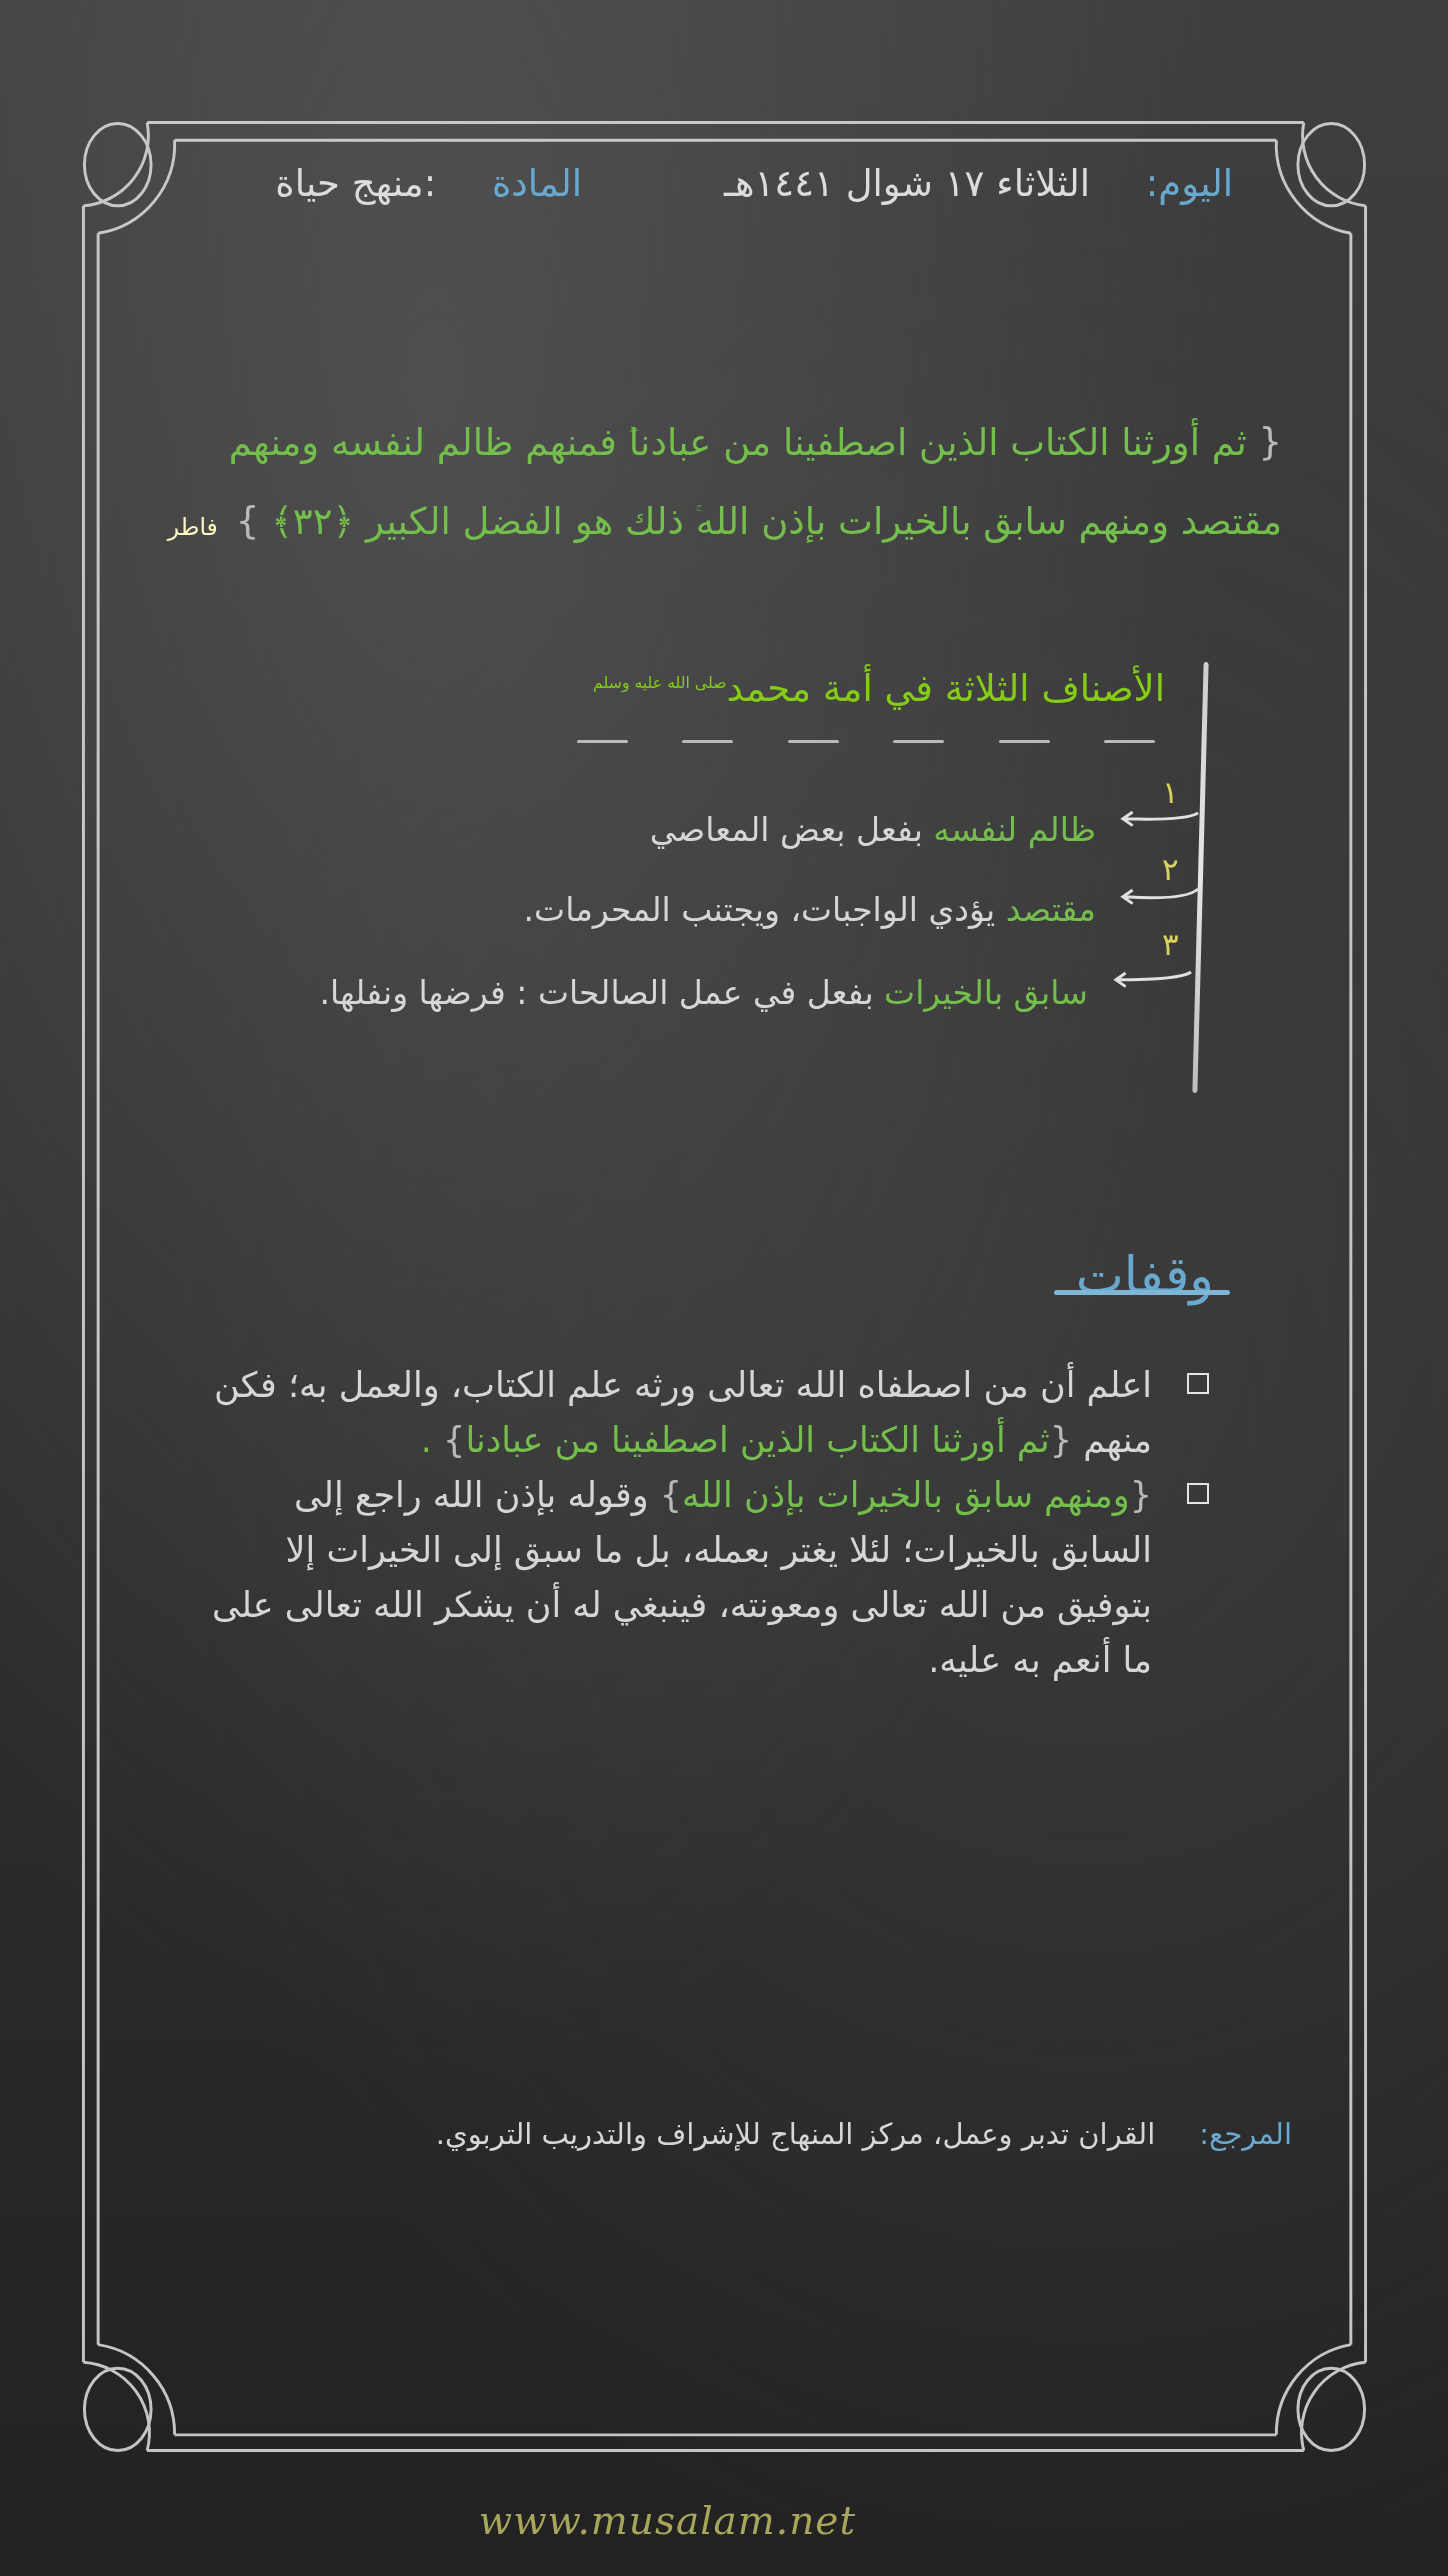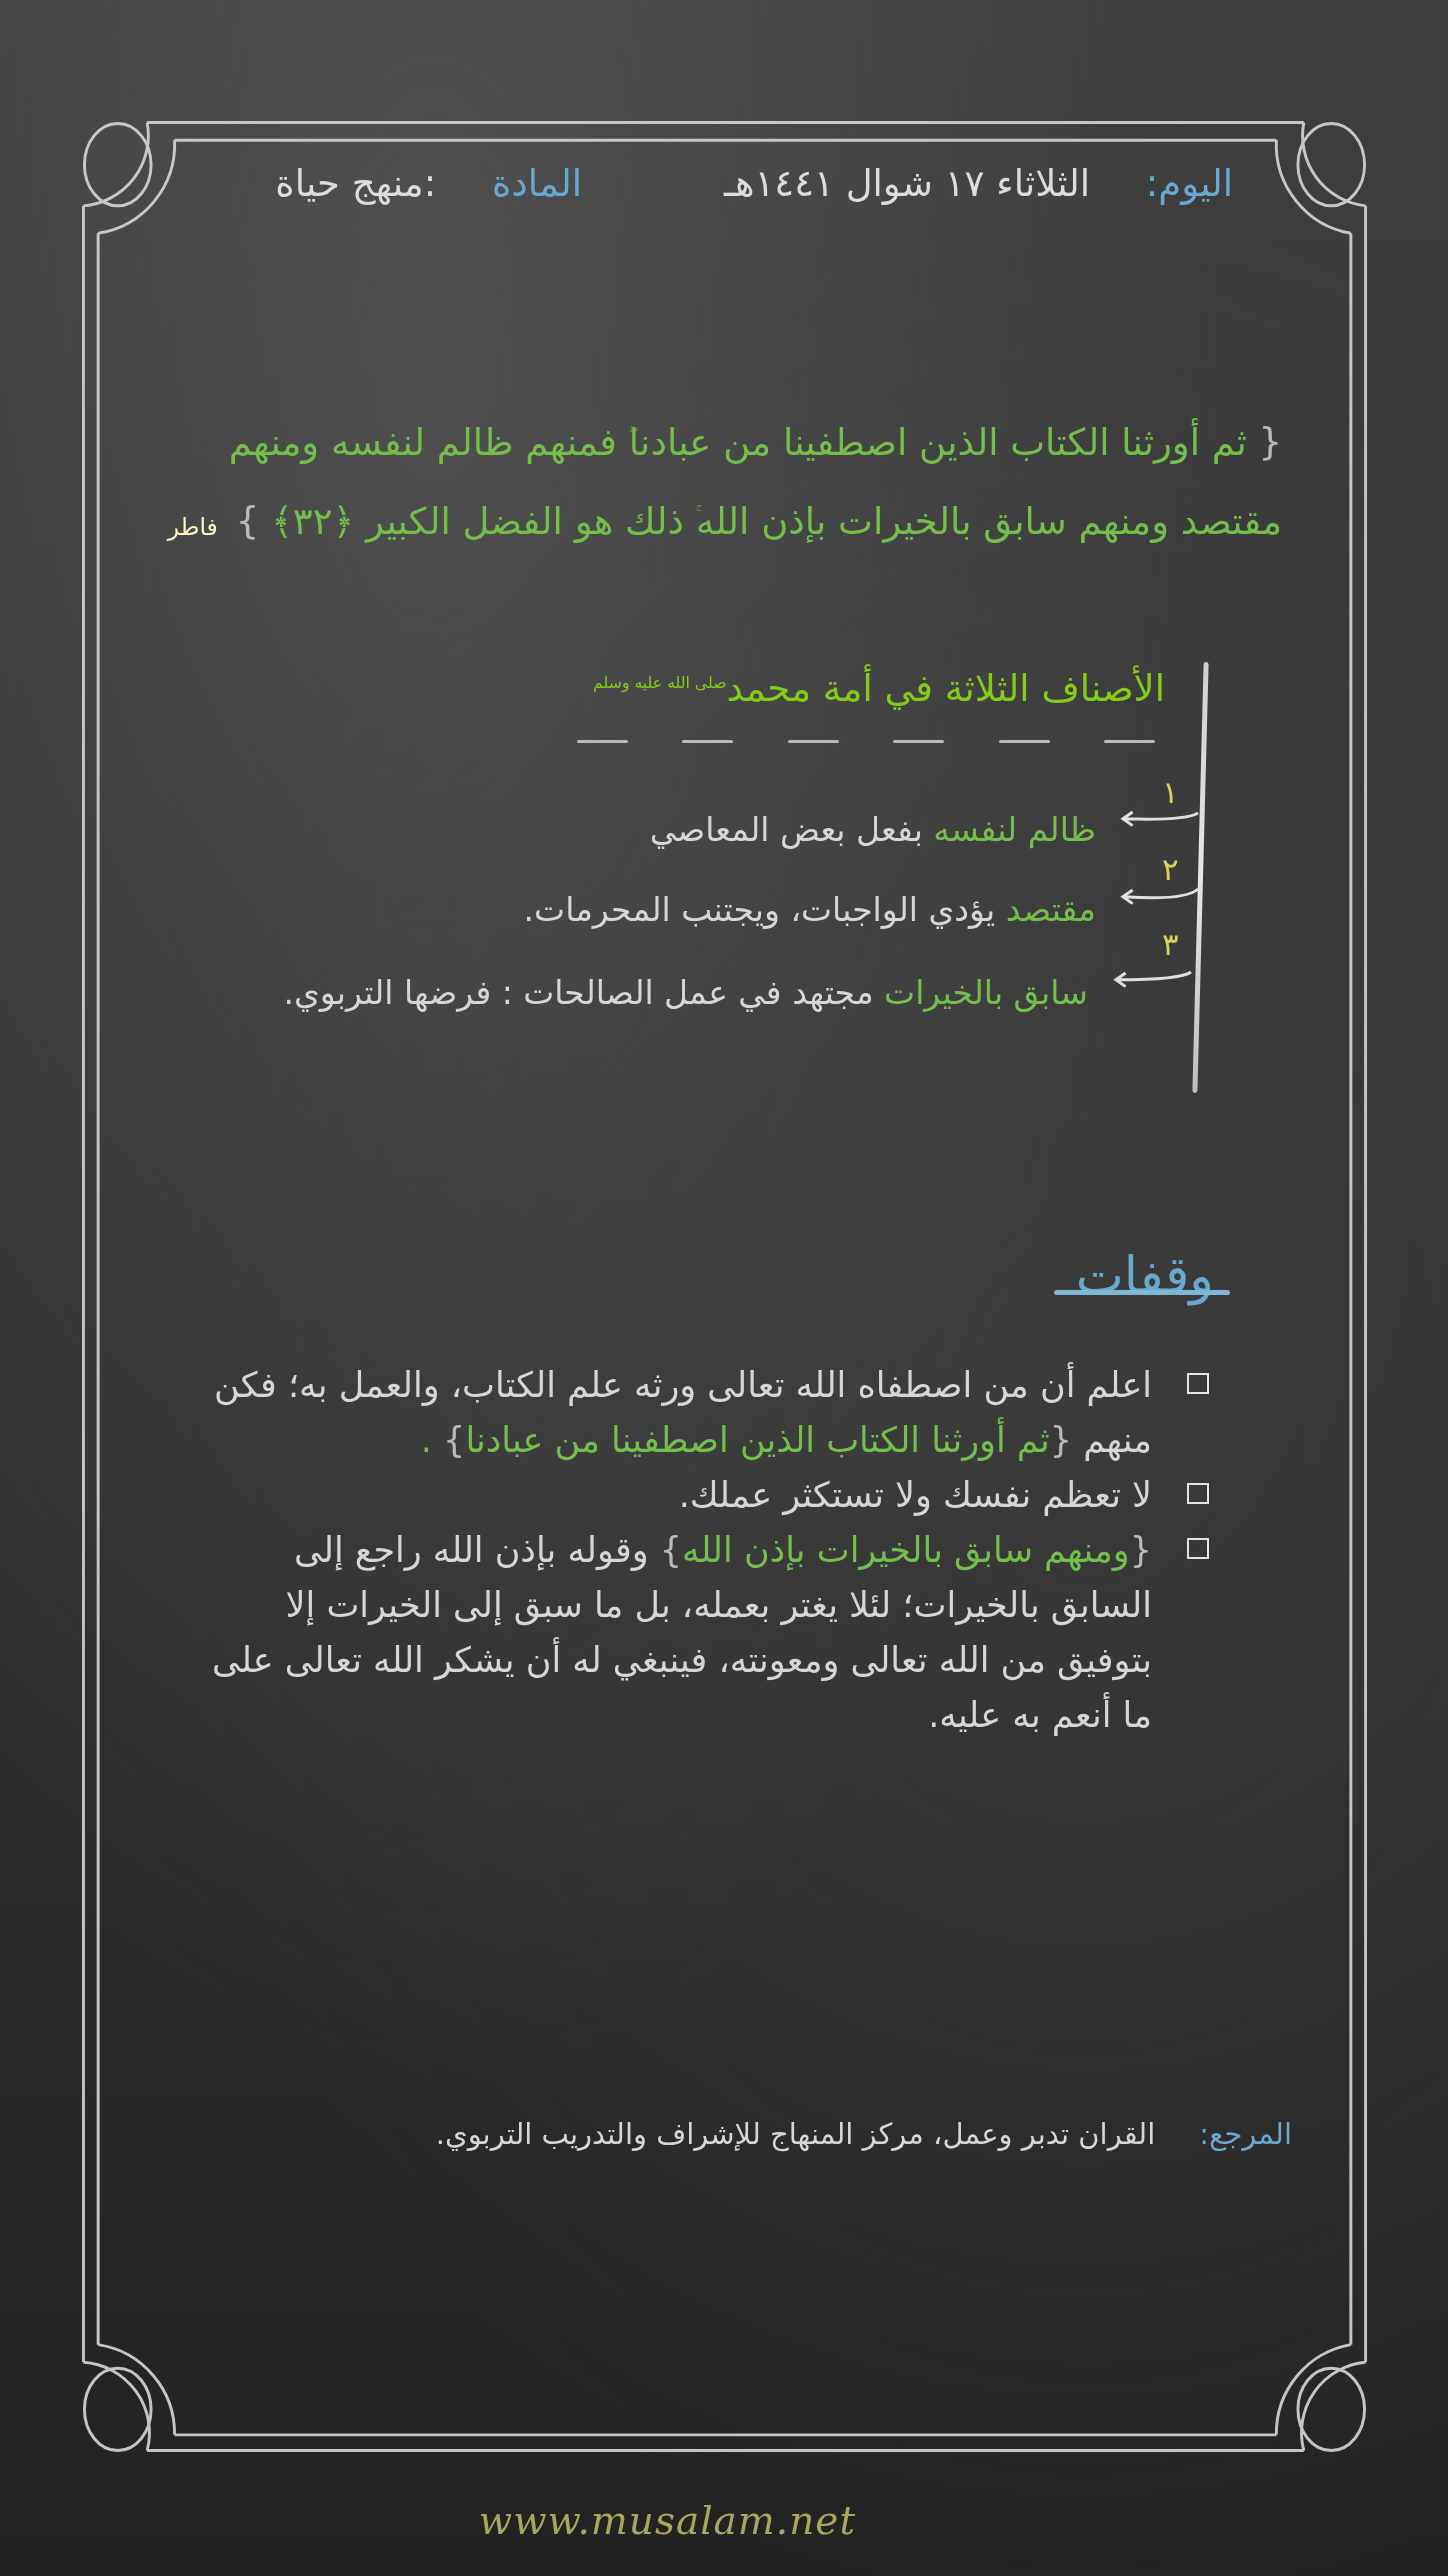--- a/index.html
+++ b/index.html
@@ -268,34 +268,33 @@
 </svg>
 <div class="cat-item rtl" style="top:870px;">
   <span class="green">مقتصد</span><span> يؤدي الواجبات، ويجتنب المحرمات.</span>
 </div>
 
 <div class="cat-num" style="left:1162px; top:926px;">٣</div>
 <svg class="arrow" style="left:1110px; top:970px;" viewBox="0 0 85 20">
   <path d="M83 2 Q72 10 8 10 M16 3 L6 10 L16 17" fill="none" stroke="#e0e0e0" stroke-width="3"></path>
 </svg>
 <div class="cat-item rtl" style="top:953px; right:361px;">
-  <span class="green">سابق بالخيرات</span><span> مجتهد في عمل الصالحات : فرضها التربوي.</span>
+  <span class="green">سابق بالخيرات</span><span> بفعل في عمل الصالحات : فرضها ونفلها.</span>
 </div>
 
 <div class="section-title rtl">وقفات</div>
 <div class="section-underline"></div>
 
 <ul class="reflections">
   <li>
     <span class="checkbox"></span>
     <span>اعلم أن من اصطفاه الله تعالى ورثه علم الكتاب، والعمل به؛ فكن منهم </span><span class="brace">{</span><span class="green">ثم أورثنا الكتاب الذين اصطفينا من عبادنا</span><span class="brace">}</span><span class="green"> .</span>
   </li>
   <li>
     <span class="checkbox"></span>
-    <span>لا تعظم نفسك ولا تستكثر عملك.</span>
   </li>
   <li>
     <span class="checkbox"></span>
   </li>
   <li>
     <span class="checkbox"></span>
     <span class="brace">{</span><span class="green">ومنهم سابق بالخيرات بإذن الله</span><span class="brace">}</span><span>  وقوله بإذن الله راجع إلى السابق بالخيرات؛ لئلا يغتر بعمله، بل ما سبق إلى الخيرات إلا بتوفيق من الله تعالى ومعونته، فينبغي له أن يشكر الله تعالى على ما أنعم به عليه.</span>
   </li>
 </ul>
 

